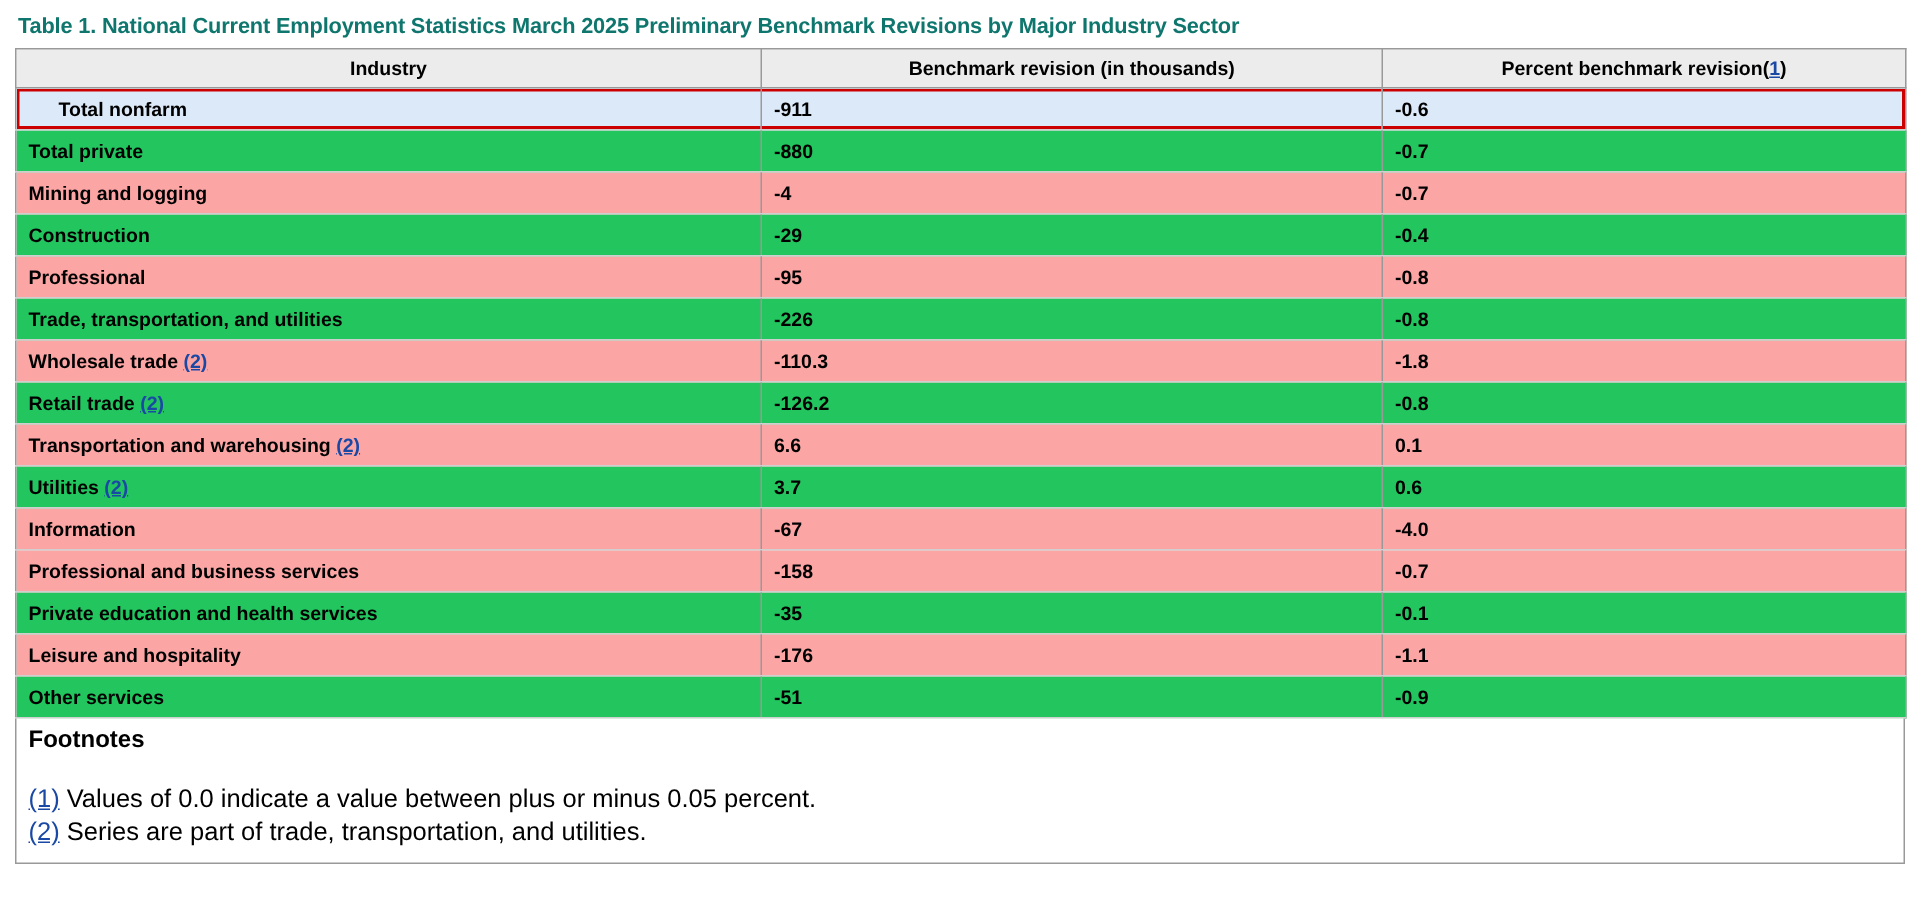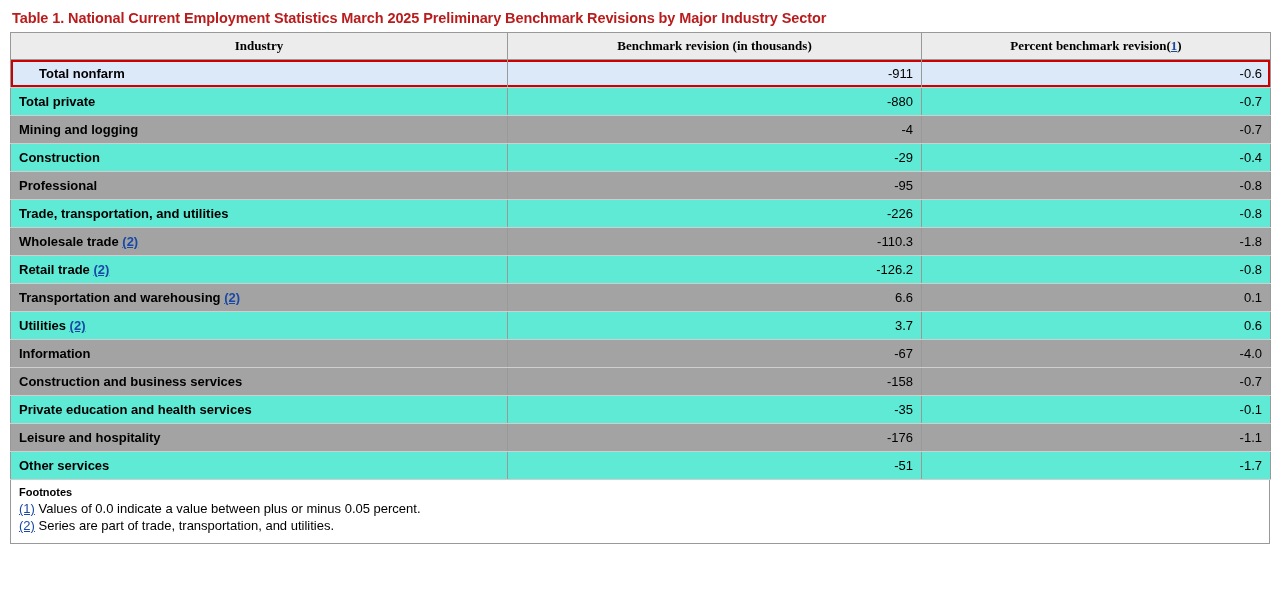--- a/index.html
+++ b/index.html
@@ -14,21 +14,21 @@
     font-size: 13px;
     color: #000000;
     overflow: hidden;
   }
   .page {
     padding: 8px 10px 0 10px;
     box-sizing: border-box;
     width: 1280px;
   }
   .table-title {
-    color: #b91c1c;
+    color: #0f766e;
     font-weight: bold;
     font-size: 14.5px;
     margin: 2px 0 6px 2px;
     letter-spacing: -0.1px;
   }
   table.bls {
     border-collapse: collapse;
     width: 1260px;
     table-layout: fixed;
     border: 1px solid #999999;
@@ -38,40 +38,38 @@
   table.bls col.c-pct { width: 349px; }
 
   table.bls thead th {
     background: #ececec;
     border: 1px solid #999999;
     font-weight: bold;
     font-size: 13px;
     text-align: center;
     padding: 5px 22px;
     color: #000;
-    font-family: Liberation Serif, serif;
   }
   table.bls tbody td {
     border: 1px solid #cfcfcf;
     border-left: 1px solid #999999;
     border-right: 1px solid #999999;
     padding: 4px 8px;
     height: 19px;
     font-size: 13px;
     vertical-align: middle;
   }
   td.num {
-    text-align: right;
-    font-weight: normal;
+    font-weight: bold;
   }
   td.lbl {
     font-weight: bold;
   }
-  tr.shade-blue td { background: #a3a3a3; }
-  tr.shade-grey td { background: #5eead4; }
+  tr.shade-blue td { background: #fca5a5; }
+  tr.shade-grey td { background: #22c55e; }
 
   .ind-0 { padding-left: 6px; }
   .ind-1 { padding-left: 22px; }
   .ind-2 { padding-left: 38px; }
 
   a.fn {
     color: #1a49a5;
     text-decoration: underline;
     font-weight: bold;
   }
@@ -91,25 +89,25 @@
   .footnotes {
     border: 1px solid #999999;
     border-top: none;
     width: 1260px;
     box-sizing: border-box;
     padding: 6px 8px 8px 8px;
     background: #ffffff;
   }
   .footnotes-title {
     font-weight: bold;
-    font-size: 11px;
-    margin-bottom: 3px;
+    font-size: 16px;
+    margin-bottom: 20px;
   }
   .footnote-line {
-    font-size: 13px;
+    font-size: 17px;
     margin: 2px 0;
   }
   .footnote-line a {
     color: #1a49a5;
     text-decoration: underline;
   }
 </style>
 </head>
 <body>
 
@@ -180,38 +178,38 @@
           <td class="lbl ind-2"><span>Utilities </span><a class="fn" href="#">(2)</a></td>
           <td class="num mid">3.7</td>
           <td class="num">0.6</td>
         </tr>
         <tr class="shade-blue">
           <td class="lbl ind-1"><span>Information</span></td>
           <td class="num mid">-67</td>
           <td class="num">-4.0</td>
         </tr>
         <tr class="shade-blue">
-          <td class="lbl ind-1"><span>Construction and business services</span></td>
+          <td class="lbl ind-1"><span>Professional and business services</span></td>
           <td class="num mid">-158</td>
           <td class="num">-0.7</td>
         </tr>
         <tr class="shade-grey">
           <td class="lbl ind-1"><span>Private education and health services</span></td>
           <td class="num mid">-35</td>
           <td class="num">-0.1</td>
         </tr>
         <tr class="shade-blue">
           <td class="lbl ind-1"><span>Leisure and hospitality</span></td>
           <td class="num mid">-176</td>
           <td class="num">-1.1</td>
         </tr>
         <tr class="shade-grey">
           <td class="lbl ind-1"><span>Other services</span></td>
           <td class="num mid">-51</td>
-          <td class="num">-1.7</td>
+          <td class="num">-0.9</td>
         </tr>
       </tbody>
   </table>
 
   <div class="footnotes">
     <div class="footnotes-title">Footnotes</div>
     <div class="footnote-line">
       <a href="#">(1)</a><span> Values of 0.0 indicate a value between plus or minus 0.05 percent.</span>
     </div>
     <div class="footnote-line">

